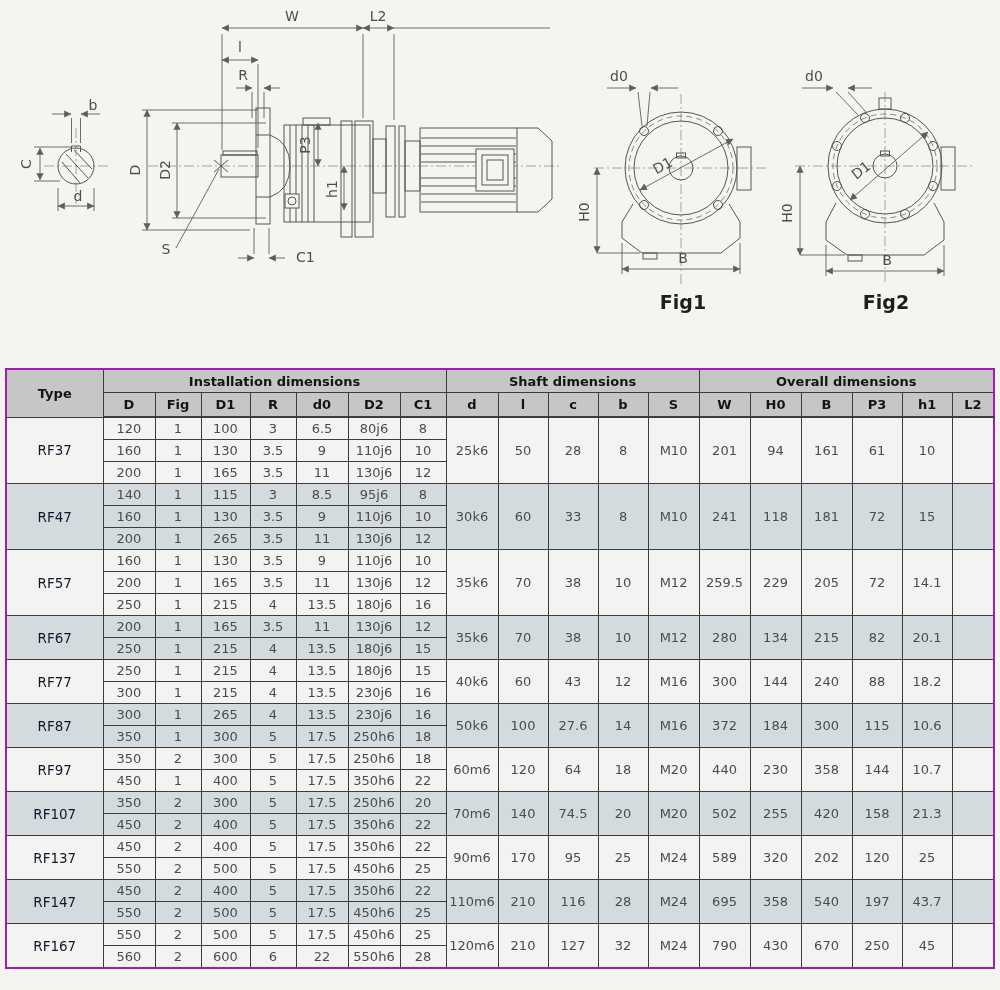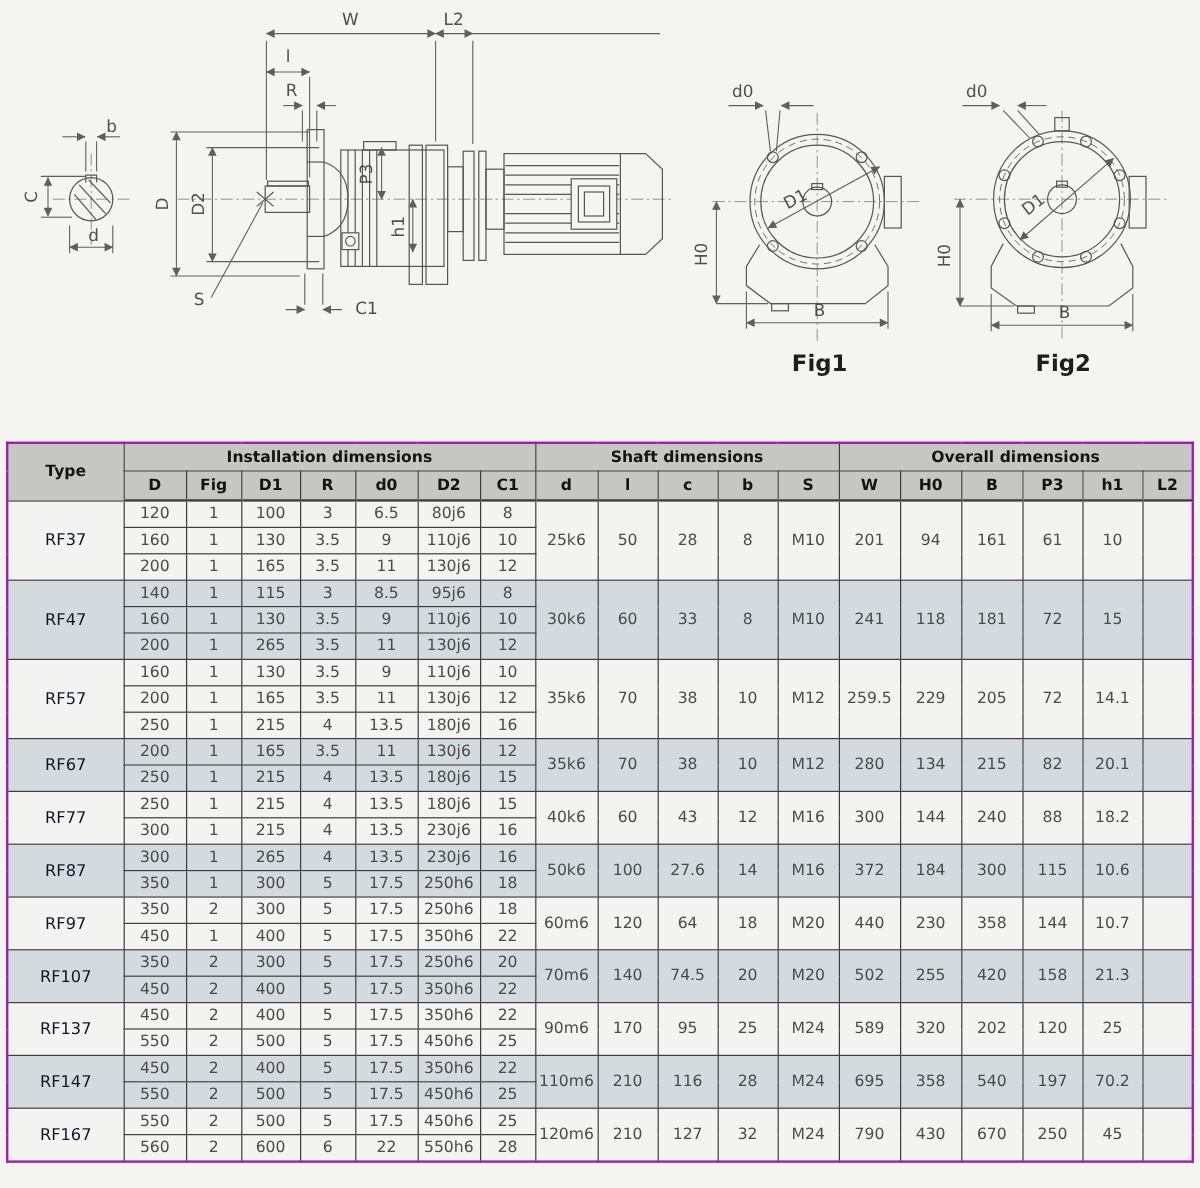--- a/index.html
+++ b/index.html
@@ -597,21 +597,21 @@
         <td>22</td>
         <td rowspan="2">110m6</td>
         <td rowspan="2">210</td>
         <td rowspan="2">116</td>
         <td rowspan="2">28</td>
         <td rowspan="2">M24</td>
         <td rowspan="2">695</td>
         <td rowspan="2">358</td>
         <td rowspan="2">540</td>
         <td rowspan="2">197</td>
-        <td rowspan="2">70.2</td>
+        <td rowspan="2">43.7</td>
         <td rowspan="2"></td>
       </tr>
       <tr class="sh">
         <td>550</td>
         <td>2</td>
         <td>500</td>
         <td>5</td>
         <td>17.5</td>
         <td>450h6</td>
         <td>25</td>

